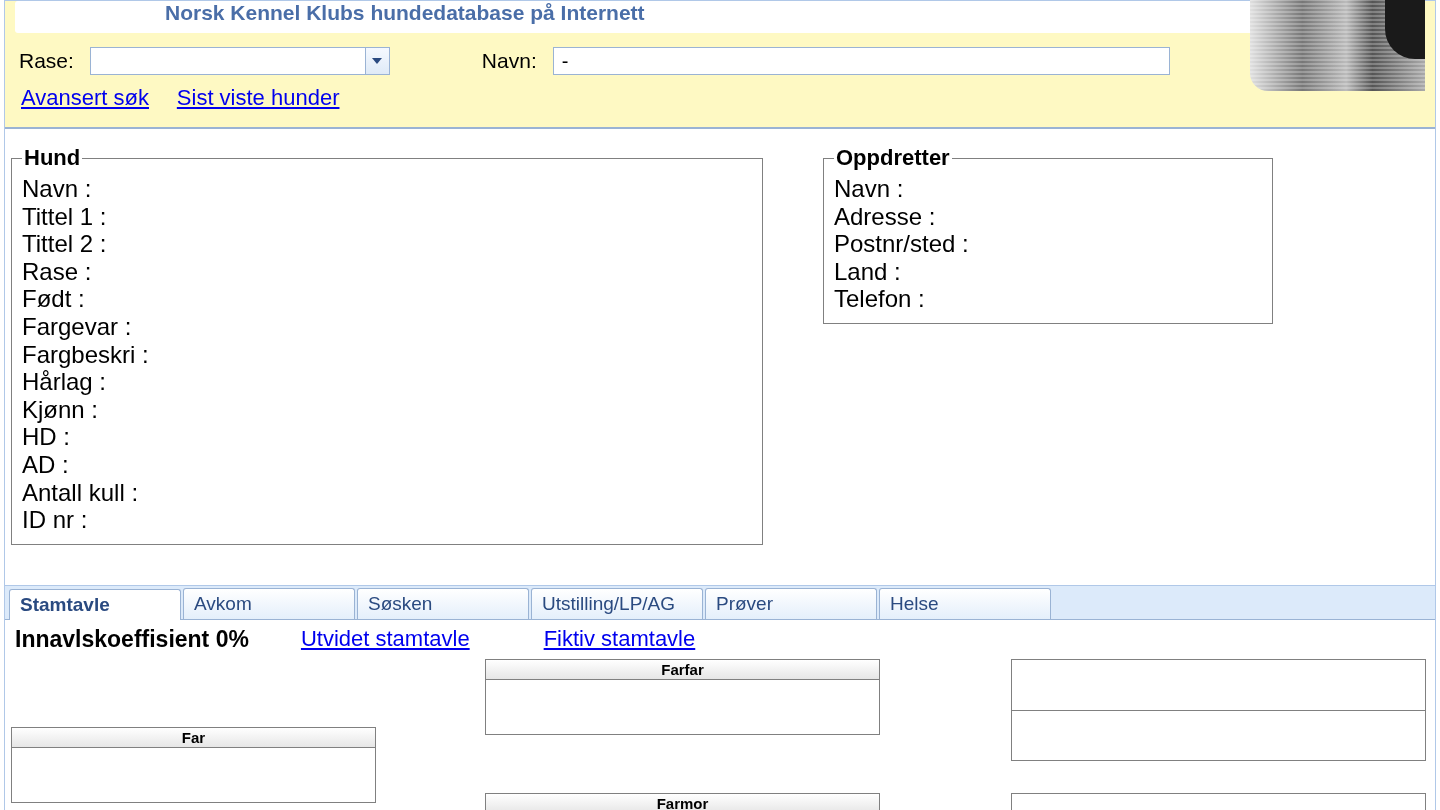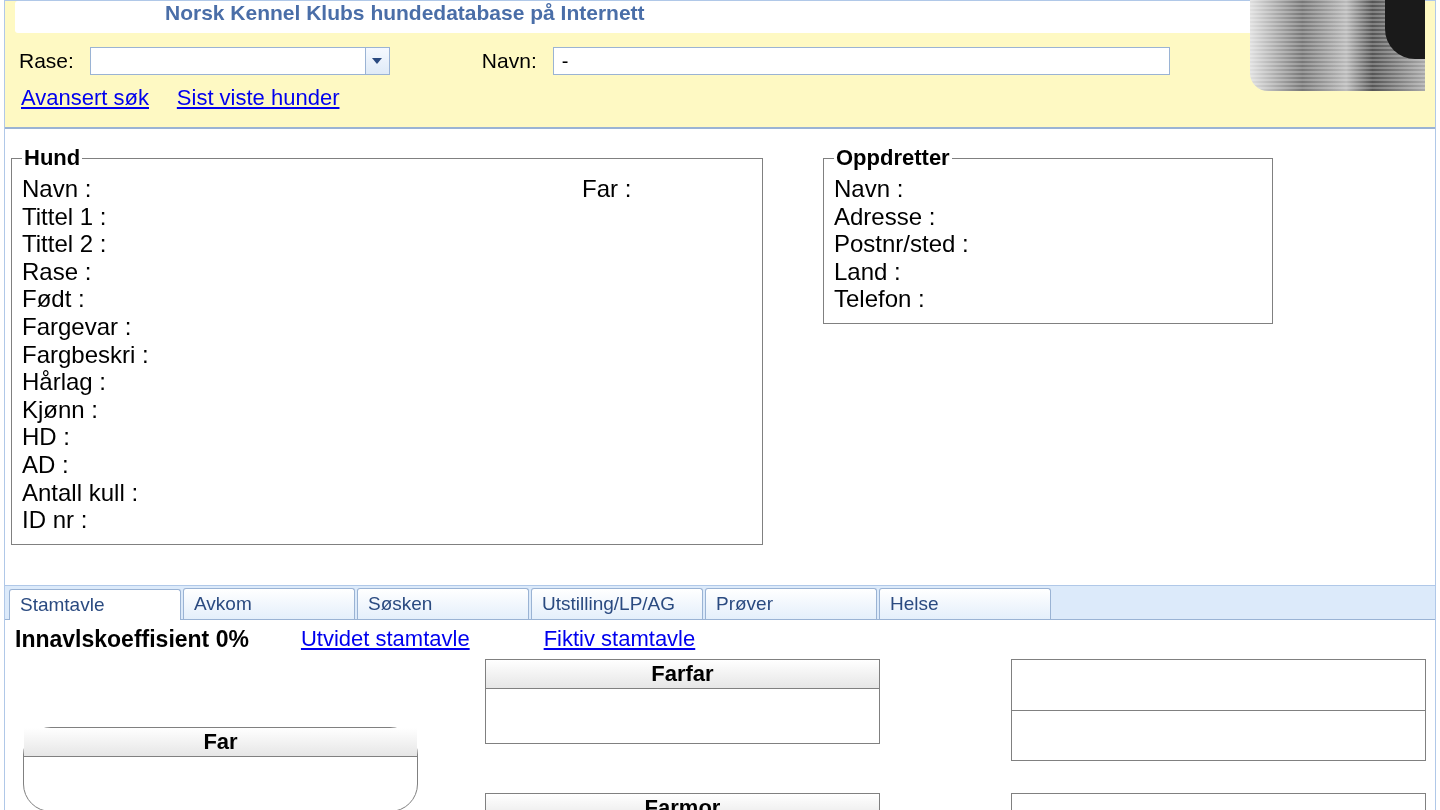--- a/index.html
+++ b/index.html
@@ -155,21 +155,21 @@
     color: #2a4a80;
     background: linear-gradient(#ffffff, #e4effb);
     border: 1px solid #9ab3d4;
     border-bottom: none;
     margin-right: 2px;
     border-radius: 3px 3px 0 0;
     text-align: left;
     cursor: pointer;
   }
   .tab.active {
-    font-weight: normal;
+    font-weight: bold;
     background: #fff;
     position: relative;
     top: 1px;
   }
 
   .tab-content {
     background: #fff;
     padding: 4px 6px 40px 6px;
   }
 
@@ -192,32 +192,32 @@
   .ped-box {
     position: absolute;
     border: 1px solid #808080;
     background: #fff;
   }
   .ped-header {
     background: linear-gradient(#ffffff, #e6e6e6);
     border-bottom: 1px solid #808080;
     text-align: center;
     font-weight: bold;
-    font-size: 22px;
+    font-size: 15px;
     padding: 1px 0;
   }
   .ped-body {
     height: 54px;
   }
   .ped-body-small { height: 26px; }
   .ped-hr {
     border-top: 1px solid #808080;
   }
 
-  .far-box { left: 12px; top: 68px; width: 395px; border-radius: 28px; }
+  .far-box { left: 0; top: 68px; width: 365px; }
   .farfar-box { left: 474px; top: 0px; width: 395px; }
   .farmor-box { left: 474px; top: 134px; width: 395px; }
   .gp1-box { left: 1000px; top: 0px; width: 415px; height: 102px; }
   .gp2-box { left: 1000px; top: 134px; width: 415px; height: 60px; }
 </style>
 </head>
 <body>
 
 <div class="outer">
   <div class="header-section">
@@ -258,21 +258,20 @@
           <div class="kv">Fargevar :</div>
           <div class="kv">Fargbeskri :</div>
           <div class="kv">Hårlag :</div>
           <div class="kv">Kjønn :</div>
           <div class="kv">HD :</div>
           <div class="kv">AD :</div>
           <div class="kv">Antall kull :</div>
           <div class="kv">ID nr :</div>
         </div>
         <div class="hund-col2">
-          <div class="kv">Far :</div>
           <div class="kv" style="height:80px"></div>
         </div>
       </div>
     </fieldset>
 
     <fieldset class="opp-field" style="align-self:flex-start;">
       <legend>Oppdretter</legend>
       <div class="kv">Navn :</div>
       <div class="kv">Adresse :</div>
       <div class="kv">Postnr/sted :</div>

